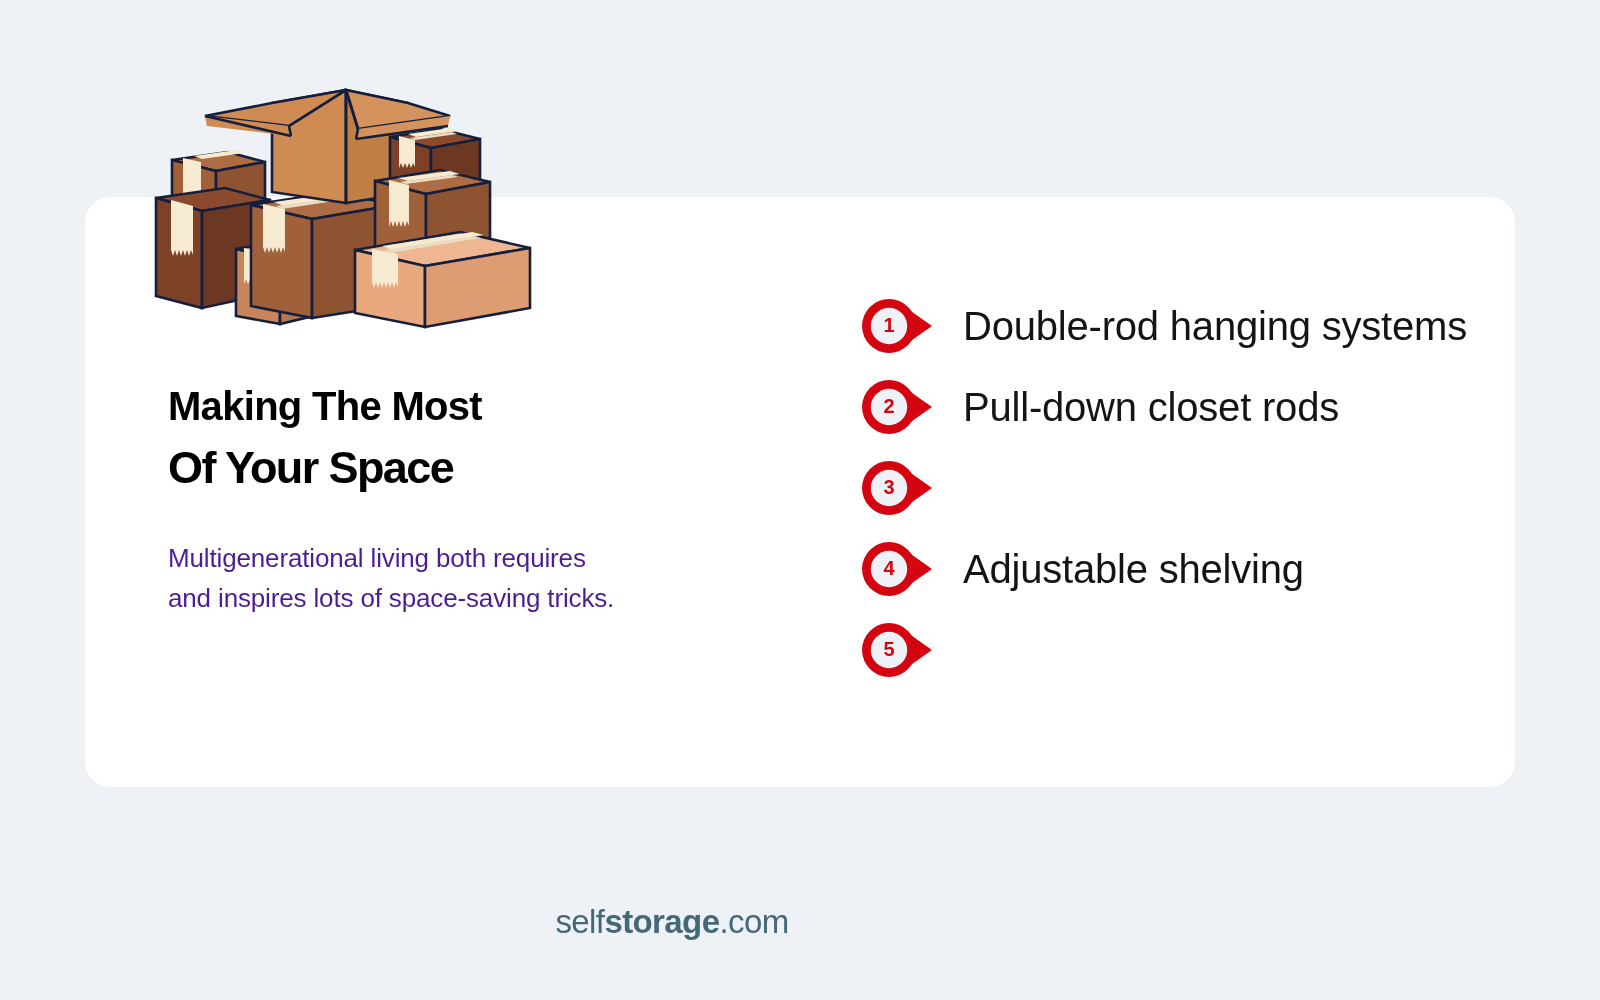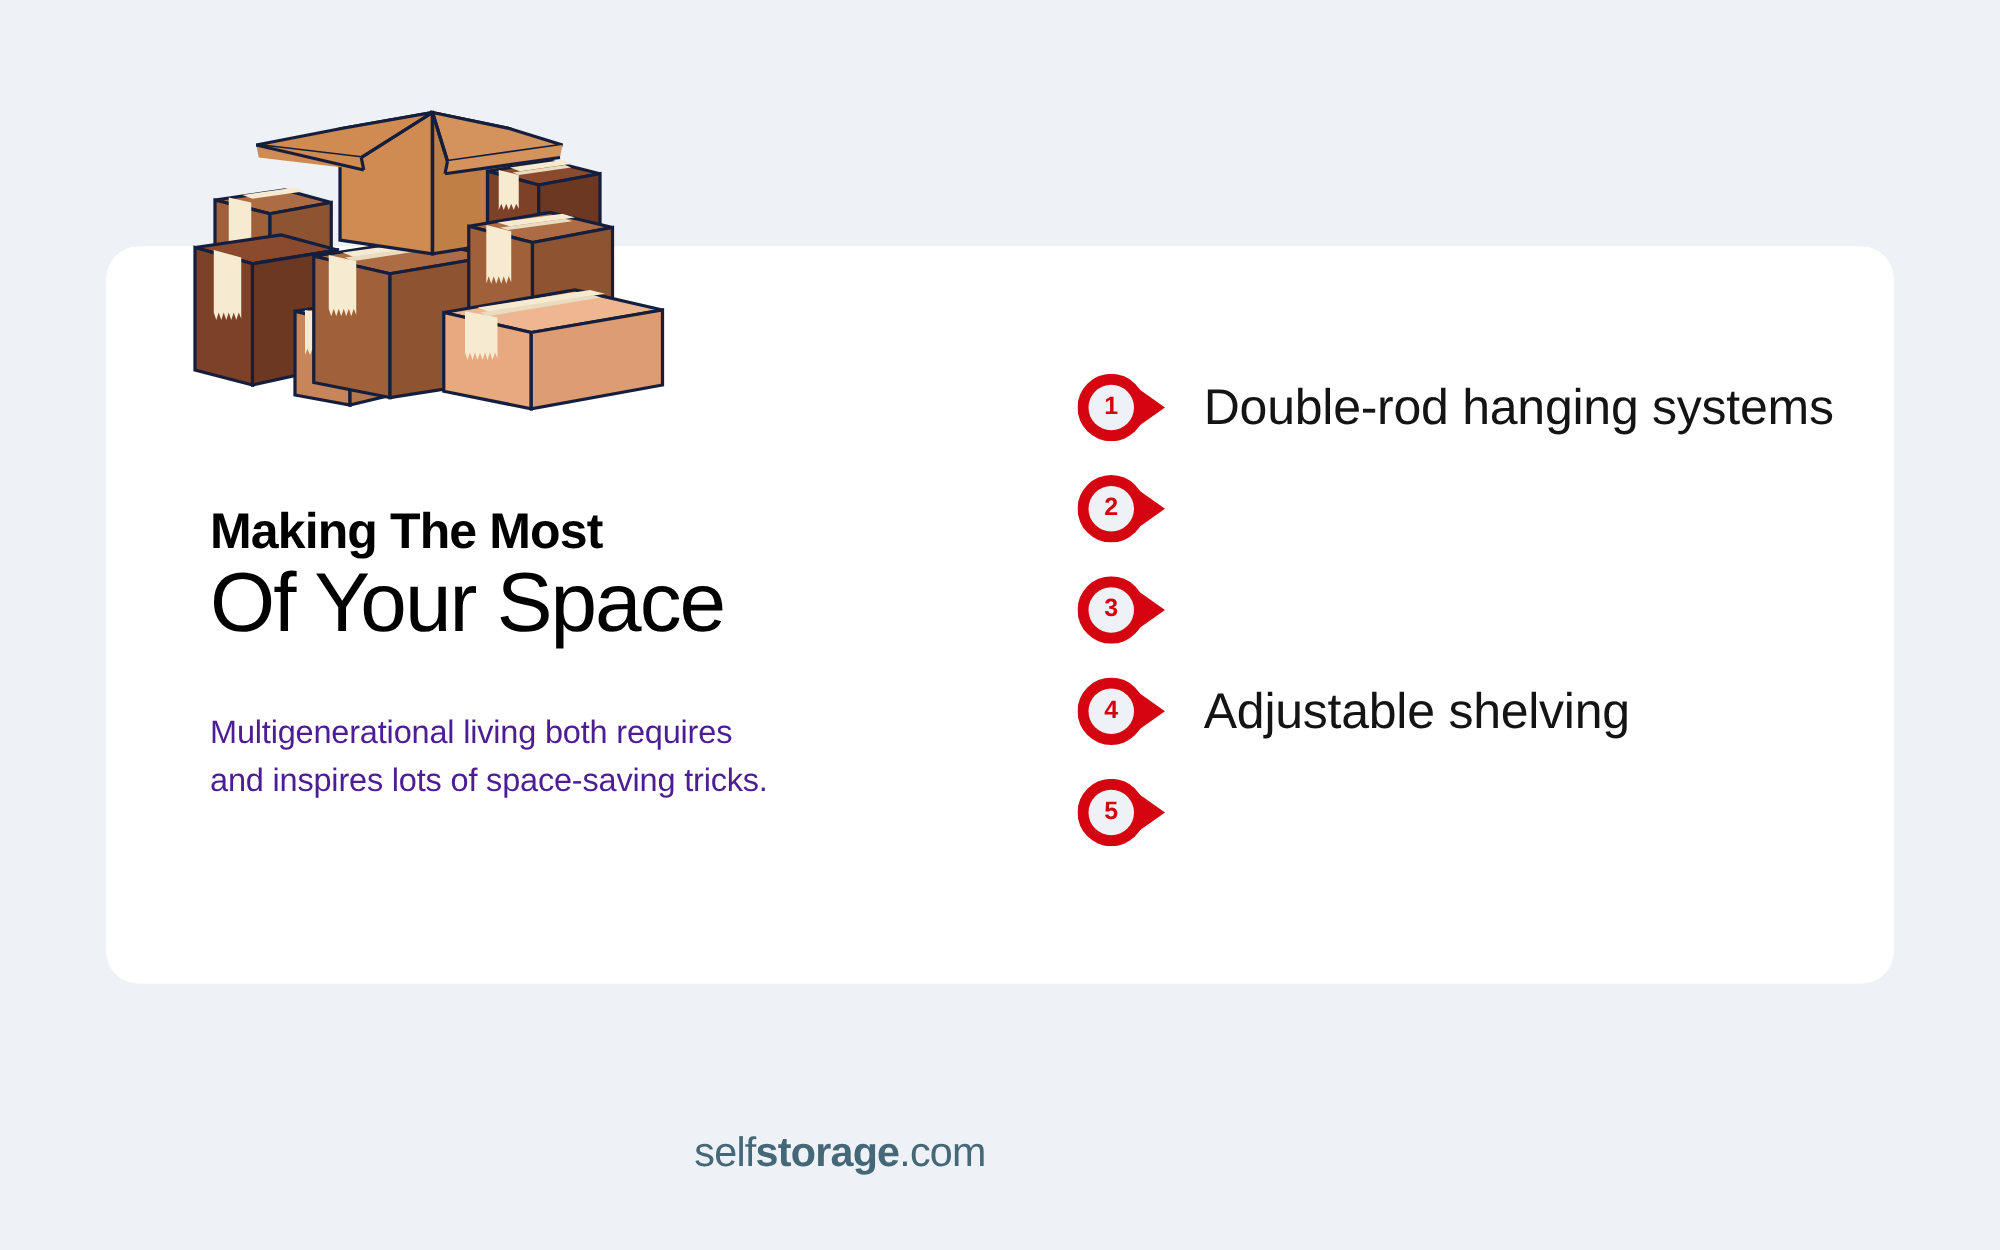--- a/index.html
+++ b/index.html
@@ -34,37 +34,37 @@
     top: 50px;
     width: 450px;
     height: 290px;
   }
   #illustration svg { display: block; width: 450px; height: 290px; }
 
   
   #text-col {
     position: absolute;
     left: 168px;
-    top: 404px;
+    top: 385px;
     width: 560px;
   }
   #eyebrow-title {
     font-size: 40px;
     font-weight: bold;
     color: #010101;
     letter-spacing: -0.7px;
     line-height: 1.08;
   }
   #main-title {
-    font-size: 67px;
-    font-weight: normal;
+    font-size: 45px;
+    font-weight: bold;
     color: #010101;
     letter-spacing: -1.6px;
     line-height: 1.07;
-    margin-top: 0;
+    margin-top: 16px;
   }
   #subcopy {
     margin-top: 47px;
     font-size: 26px;
     line-height: 1.52;
     color: #4c1d95;
     letter-spacing: -0.15px;
     white-space: pre-line;
   }
 
@@ -278,20 +278,21 @@
 
   <div class="list-item">
     <div class="pin">
       <svg viewBox="0 0 72 54" xmlns="http://www.w3.org/2000/svg">
         <path d="M27,0 A27,27 0 1,1 27,54 A27,27 0 1,1 27,0 Z" fill="#d40511"></path>
         <path d="M44.8,9.2 L70,27 L44.8,44.8 Z" fill="#d40511"></path>
         <circle cx="27" cy="27" r="18.2" fill="#eef2f6"></circle>
       </svg>
       <div class="pin-num">2</div>
     </div>
+    <div class="list-label">Pull-down closet rods</div>
   </div>
 
   <div class="list-item">
     <div class="pin">
       <svg viewBox="0 0 72 54" xmlns="http://www.w3.org/2000/svg">
         <path d="M27,0 A27,27 0 1,1 27,54 A27,27 0 1,1 27,0 Z" fill="#d40511"></path>
         <path d="M44.8,9.2 L70,27 L44.8,44.8 Z" fill="#d40511"></path>
         <circle cx="27" cy="27" r="18.2" fill="#eef2f6"></circle>
       </svg>
       <div class="pin-num">3</div>

